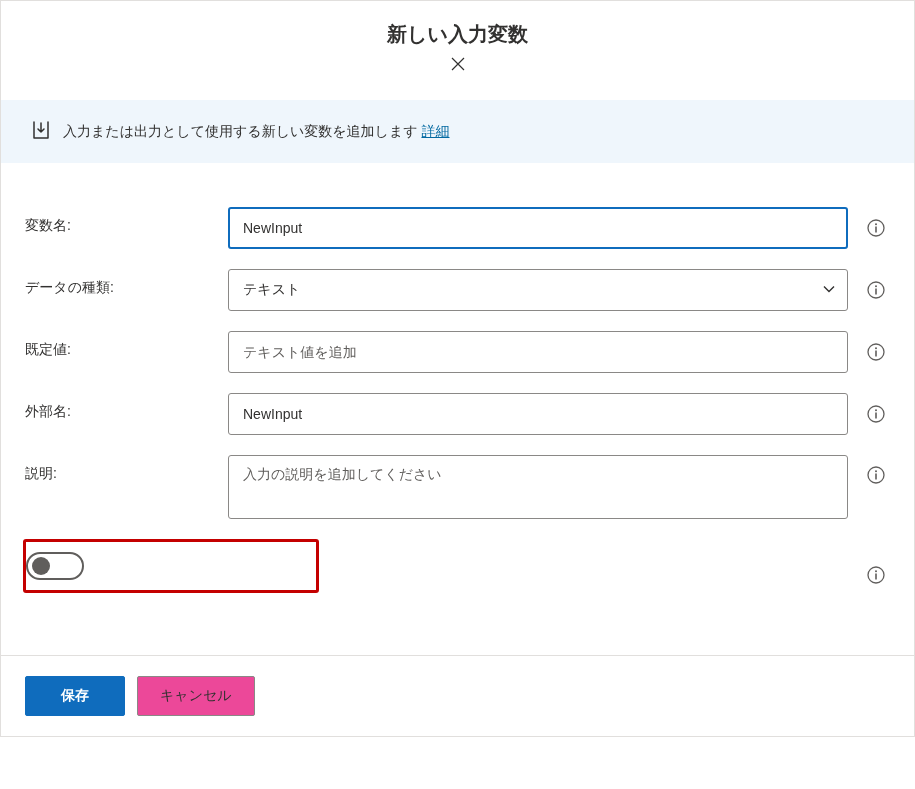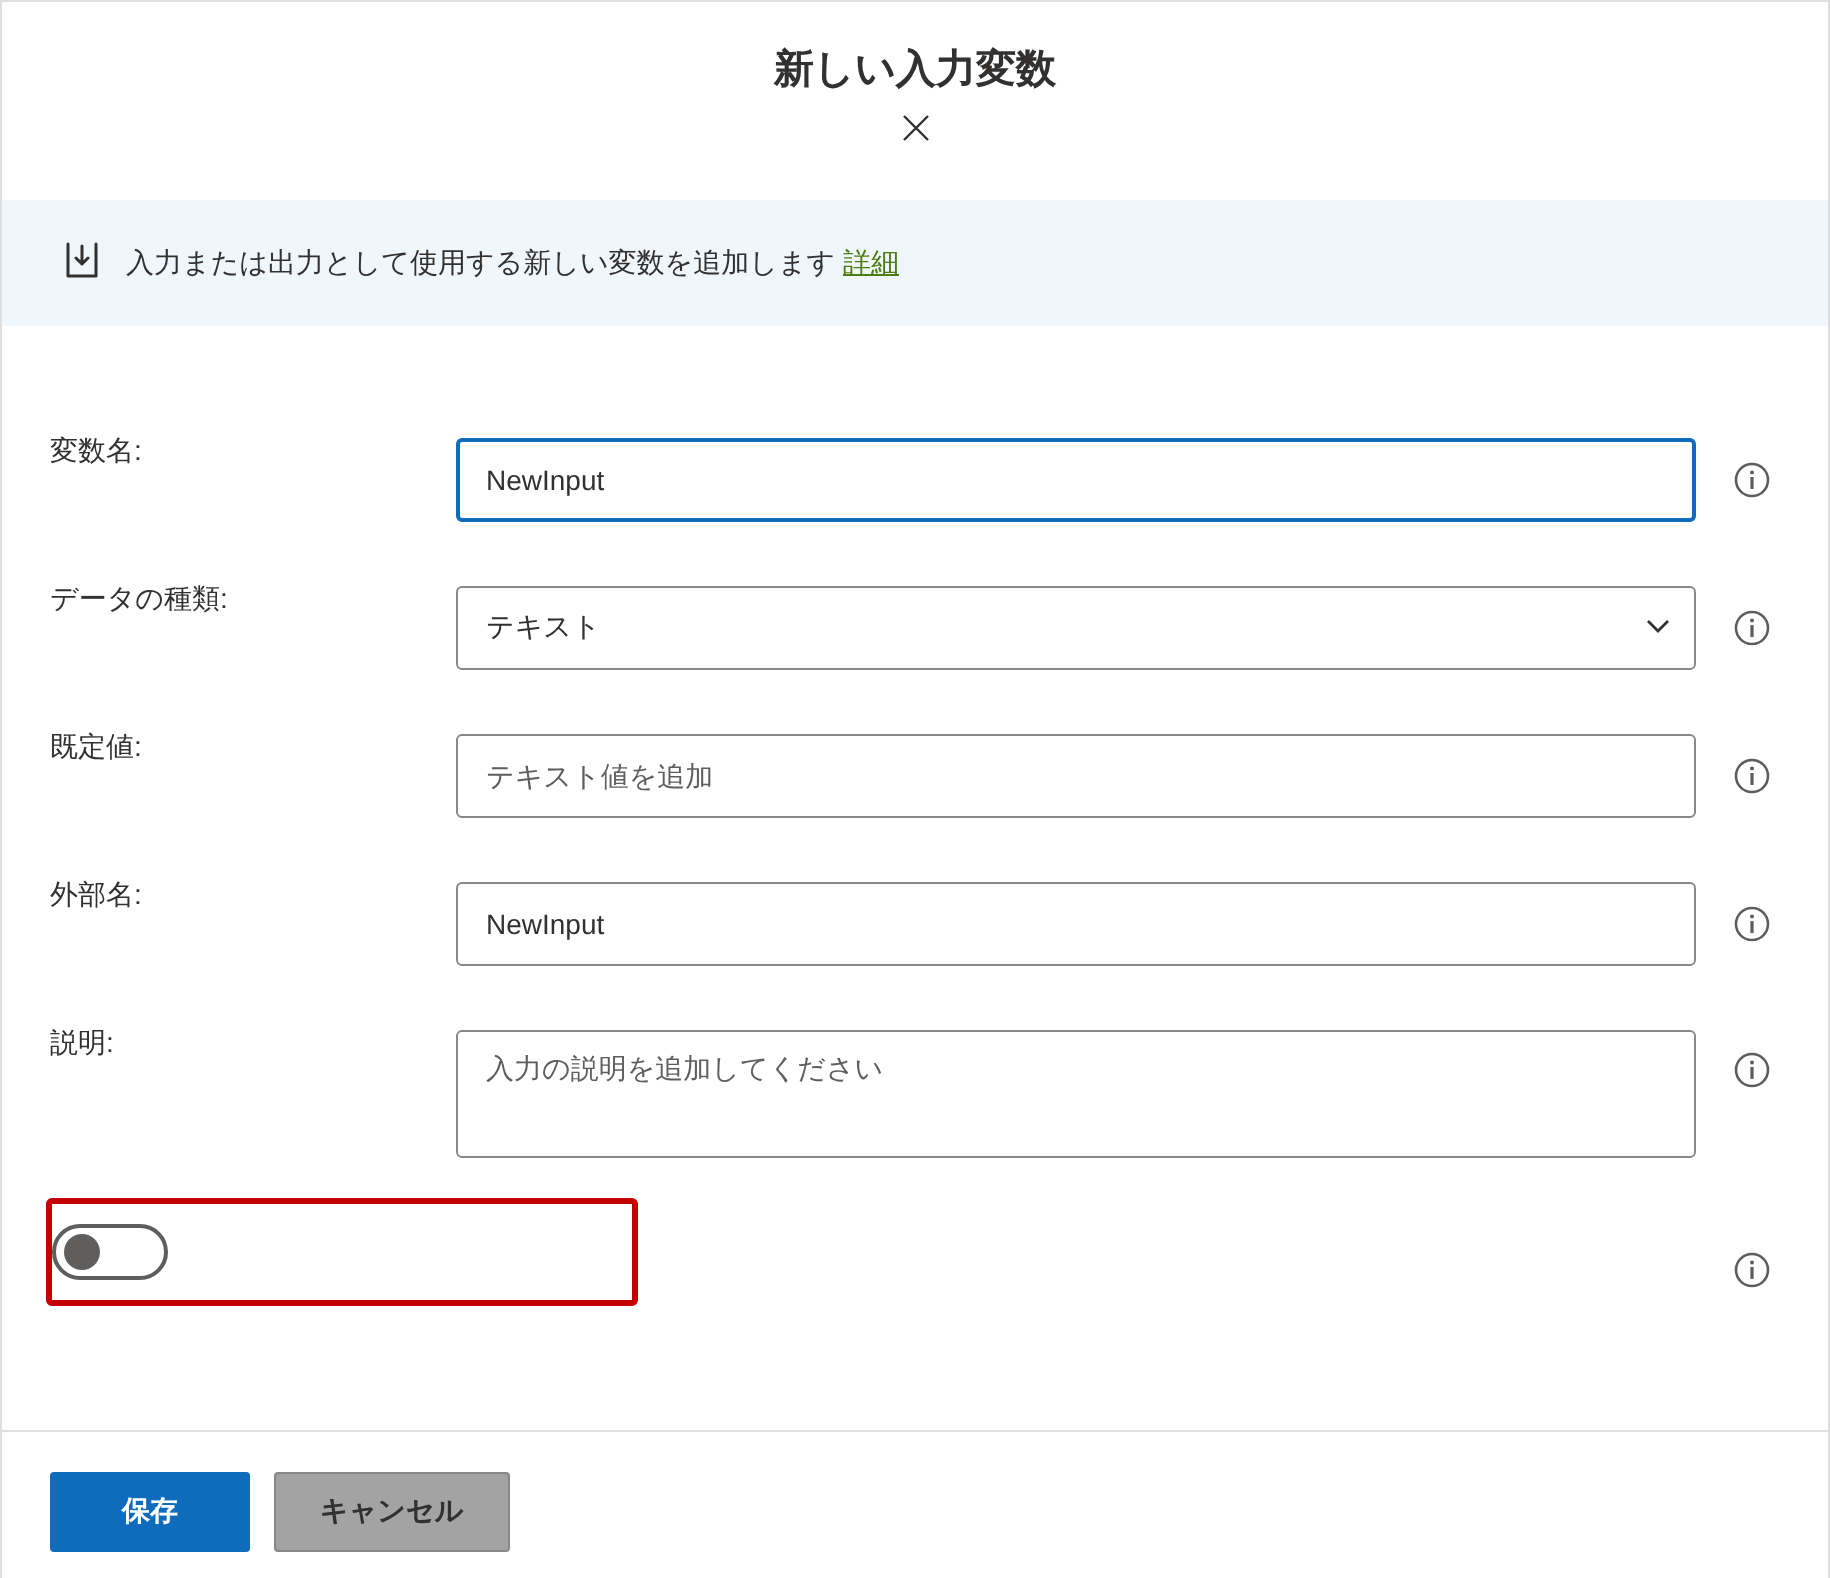--- a/index.html
+++ b/index.html
@@ -5,45 +5,45 @@
 * { box-sizing: border-box; margin: 0; padding: 0; }
 body { font-family: "Segoe UI", "Yu Gothic UI", Meiryo, sans-serif; font-size: 14px; color: #323130; background: #fff; width: 915px; }
 .dialog { width: 915px; border: 1px solid #e1dfdd; }
 .header { display: flex; align-items: center; justify-content: space-between; padding: 20px 24px 20px 24px; flex-direction: column; }
 .title { font-size: 20px; font-weight: 600; }
 .close-btn { width: 32px; height: 32px; display: flex; align-items: center; justify-content: center; cursor: pointer; background: none; border: none; }
 .close-btn svg { width: 14px; height: 14px; }
 .banner { background: #eff6fc; display: flex; align-items: center; gap: 12px; padding: 20px 30px; }
 .banner-icon { flex-shrink: 0; }
 .banner-text { font-size: 14px; }
-.banner a { color: #4d7c0f; text-decoration: underline; }
+.banner a { color: #0369a1; text-decoration: underline; }
 .form { padding: 44px 24px 24px 24px; }
 .row { display: flex; align-items: flex-start; margin-bottom: 20px; min-height: 42px; gap: 12px; }
 .row .label { width: 200px; padding-top: 10px; font-size: 14px; }
-.row .control { flex: 1; display: flex; align-items: center; gap: 14px; margin-top: 12px; }
+.row .control { flex: 1; display: flex; align-items: center; gap: 14px; }
 .text-input, .select-input { width: 620px; height: 42px; border: 1px solid #8a8886; border-radius: 3px; padding: 2px 14px; font-size: 14px; font-family: inherit; color: #323130; background: #fff; }
 .text-input.focused { border: 2px solid #0f6cbd; padding: 0 13px; }
 .text-input::placeholder, .textarea::placeholder { color: #605e5c; }
 .select-wrap { position: relative; width: 620px; }
 .select-input { width: 100%; cursor: pointer; }
 .chevron { position: absolute; right: 12px; top: 50%; transform: translateY(-50%); pointer-events: none; }
 .textarea { width: 620px; height: 64px; border: 1px solid #8a8886; border-radius: 3px; padding: 10px 14px; font-size: 14px; font-family: inherit; resize: none; }
 .info-btn { width: 28px; height: 28px; display: flex; align-items: center; justify-content: center; cursor: pointer; background: none; border: none; flex-shrink: 0; }
 .info-btn svg { width: 18px; height: 18px; }
 .toggle-row { display: flex; align-items: center; margin-bottom: 20px; min-height: 42px; }
 .toggle-row .label { width: 206px; font-size: 14px; }
 .toggle-row .control { flex: 1; display: flex; align-items: center; justify-content: space-between; }
 .toggle { width: 58px; height: 28px; border: 2px solid #605e5c; border-radius: 14px; position: relative; cursor: pointer; background: #fff; }
 .toggle .knob { position: absolute; width: 18px; height: 18px; border-radius: 50%; background: #605e5c; top: 3px; left: 4px; }
 .highlight-box { border: 3px solid #c40000; border-radius: 3px; padding: 10px 14px 10px 0; display: flex; align-items: center; width: 296px; margin-left: -2px; margin-bottom: 18px; }
 .highlight-box .label { padding-left: 4px; width: 208px; }
 .footer { display: flex; gap: 12px; padding: 20px 24px; border-top: 1px solid #e1dfdd; }
 .btn { height: 40px; padding: 0 22px; font-size: 14px; font-family: inherit; border-radius: 2px; cursor: pointer; min-width: 100px; }
 .btn-primary { background: #0f6cbd; color: #fff; border: 1px solid #0f6cbd; font-weight: 600; }
-.btn-secondary { background: #a3a3a3; color: #323130; border: 1px solid #8a8886; font-weight: bold; }
+.btn-secondary { background: #ec4899; color: #323130; border: 1px solid #8a8886; }
 </style>
 </head>
 <body>
 
 <div class="dialog">
 
   <div class="header">
     <div class="title">新しい入力変数</div>
     <button class="close-btn">
       <svg viewBox="0 0 14 14">

